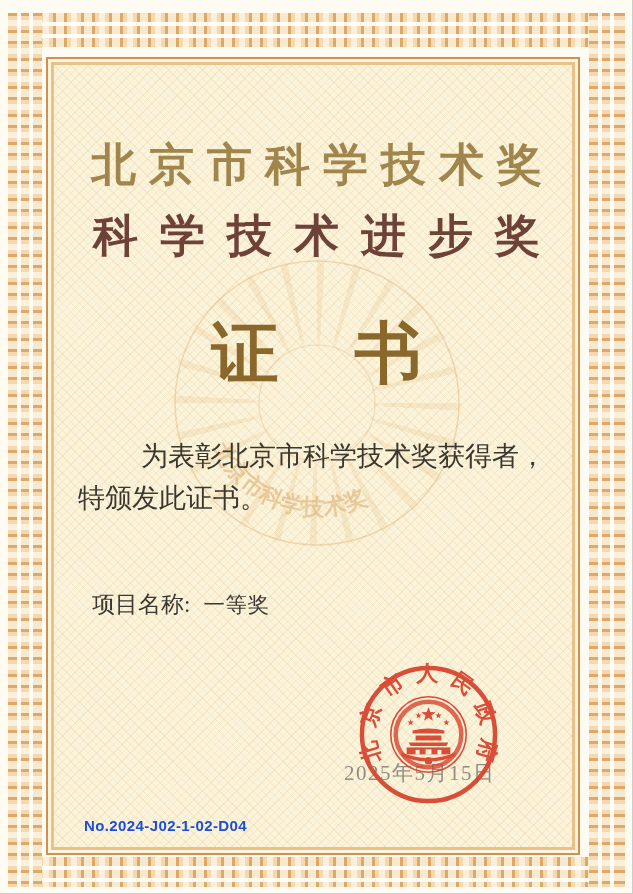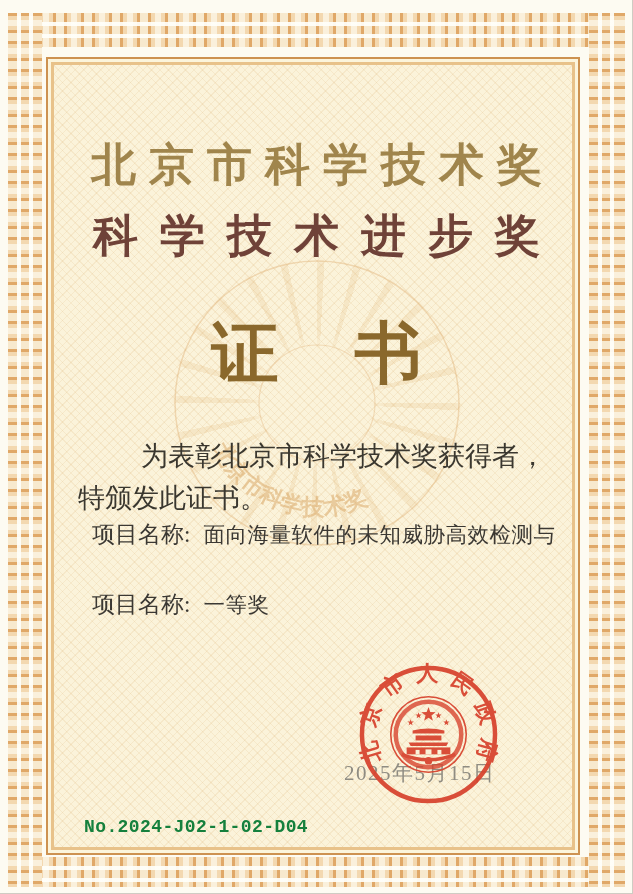--- a/index.html
+++ b/index.html
@@ -75,22 +75,22 @@
   .row-project { top:519px; left:92px; }
   .row-project-cont { top:555px; left:153px; font-size:22px; color:#3b3833; letter-spacing:1px; width:auto; }
   .row-grade { top:589px; left:92px; }
   .row-winner { top:623px; left:92px; }
   .issue-date {
     top:759px; left:344px; width:auto; z-index:5;
     font-size:21px; color:#8f8c82; letter-spacing:1.5px;
   }
   .serial {
     top:817px; left:84px; width:auto;
-    font-family:Liberation Mono, monospace;
-    font-size:18px; font-weight:700; color:#15803d; letter-spacing:.4px;
+    font-family:Liberation Sans, sans-serif;
+    font-size:15px; font-weight:700; color:#1d4ed8; letter-spacing:.4px;
   }
   
   .seal { position:absolute; left:356px; top:662px; width:145px; height:145px; z-index:6; opacity:.93; }
 </style>
 </head>
 <body>
 
 <div class="page">
 
   <div class="band band-h band-top"></div>
@@ -114,23 +114,20 @@
     </svg>
   </div>
 
   <div class="txt award-title">北京市科学技术奖</div>
   <div class="txt award-subtitle">科学技术进步奖</div>
   <div class="txt cert-heading">证书</div>
 
   <div class="txt citation cit1">为表彰北京市科学技术奖获得者，</div>
   <div class="txt citation cit2">特颁发此证书。</div>
 
-  <div class="txt field-row row-project">
-    <span class="label">项目名称:</span><span class="value">面向海量软件的未知威胁高效检测与</span>
-  </div>
 
   <div class="txt field-row row-grade">
     <span class="label">项目名称:</span><span class="value">一等奖</span>
   </div>
 
 
   <div class="txt issue-date">2025年5月15日</div>
 
   <svg class="seal" viewBox="-73 -73 146 146">
     <defs>

